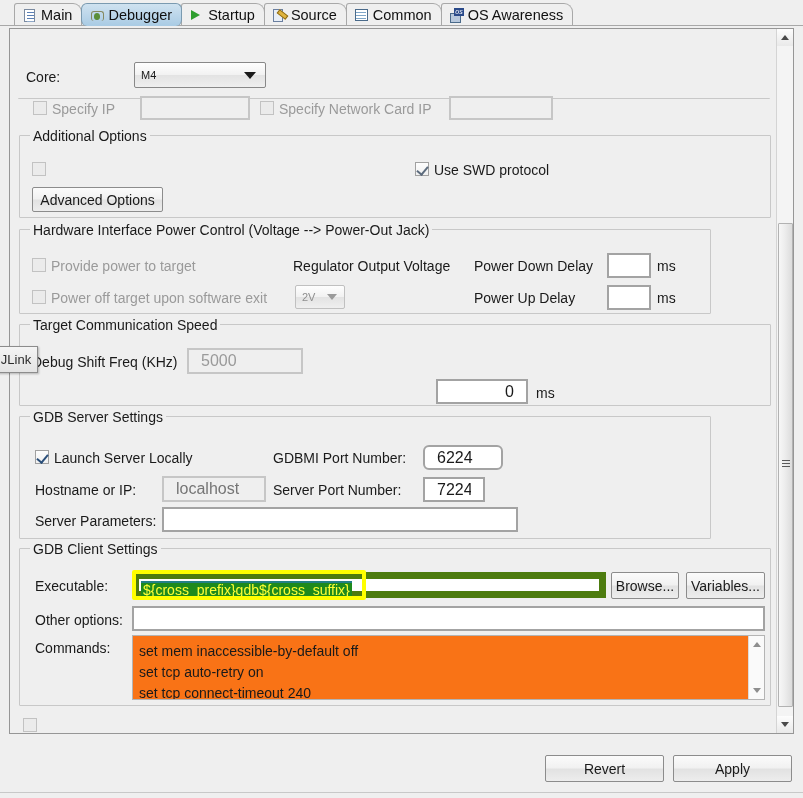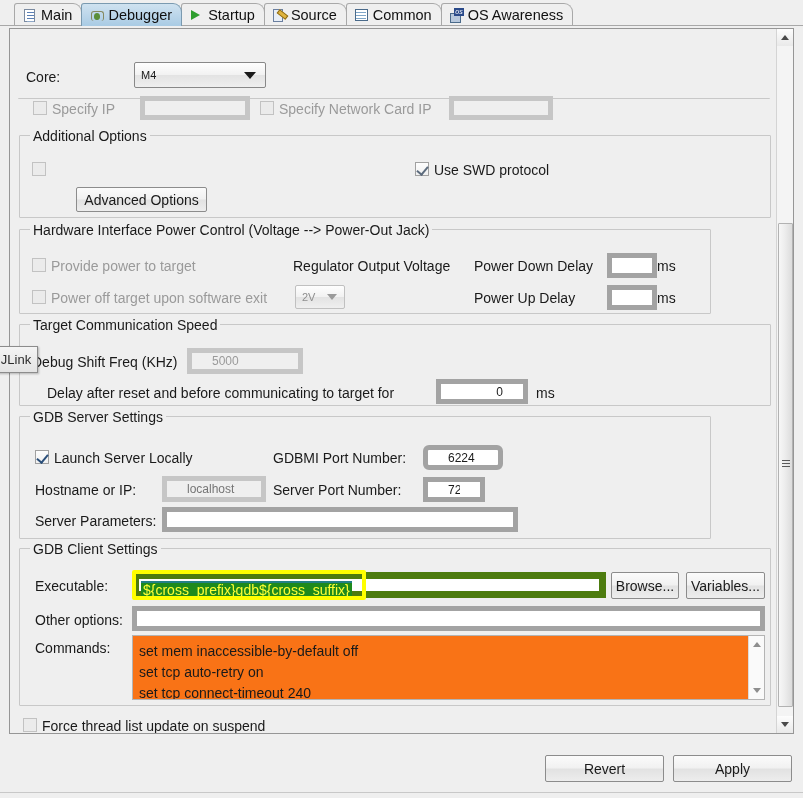--- a/index.html
+++ b/index.html
@@ -36,20 +36,21 @@
     font-size: 14.5px;
     color: #101010;
     white-space: nowrap;
   }
   .tab.active {
     background: #b9d4e8;
     background: linear-gradient(to bottom, #cfe2f0 0%, #a9cbe4 100%);
     border-color: #7a9ab0;
     z-index: 3;
     font-weight: normal;
+    border-radius: 6px;
   }
   .tab .ticon { width: 15px; height: 15px; position: relative; flex: 0 0 15px; }
   .tab-underline {
     position: absolute; left: 0; top: 25px; width: 803px; height: 1px;
     background: #a8a8a8;
   }
 
   
   .ico-doc {
     width: 11px; height: 13px; background: #fff; border: 1px solid #7a8aa0;
@@ -156,23 +157,23 @@
     position: absolute; top: -8px; left: 10px;
     background: #efefef; padding: 0 3px;
     font-size: 14px; color: #1a1a1a;
   }
   .lbl { position: absolute; font-size: 14px; color: #1a1a1a; white-space: nowrap; }
   .lbl.dim { color: #9a9a9a; }
 
   
   .inp {
     position: absolute; background: #ffffff;
-    border: 5px solid #a3a3a3;
-    font-family: "Liberation Sans", sans-serif; font-size: 12px;
-    color: #1a1a1a; padding: 0 20px; line-height: 1;
+    border: 2px solid #a3a3a3;
+    font-family: "Liberation Sans", sans-serif; font-size: 16px;
+    color: #1a1a1a; padding: 0 12px; line-height: 1;
     outline: none;
   }
   .inp.ro { background: #efefef; color: #9a9a9a; border-color: #c6c6c6; }
   .inp.ph { color: #a0a0a0; }
   .inp.right { text-align: right; }
 
   
   .cb {
     position: absolute; width: 14px; height: 14px;
     background: linear-gradient(to bottom,#fdfdfd,#f0f0f0);
@@ -330,21 +331,21 @@
     <div class="cb dis" style="left:250px; top:72px;"></div>
     <div class="lbl dim" style="left:269px; top:72px;">Specify Network Card IP</div>
     <input class="inp ro" readonly="" style="left: 439px; top: 67px; width: 104px; height: 24px;" value="">
 
     <div class="grp" style="left:9px; top:106px; width:752px; height:83px;">
       <span class="grp-title">Additional Options</span>
     </div>
     <div class="cb dis" style="left:22px; top:133px;"></div>
     <div class="cb chk grey" style="left:405px; top:133px;"></div>
     <div class="lbl" style="left:424px; top:133px;">Use SWD protocol</div>
-    <div class="btn" style="left:22px; top:158px; width:131px; height:25px;margin-left:44px;">Advanced Options</div>
+    <div class="btn" style="left:22px; top:158px; width:131px; height:25px;">Advanced Options</div>
 
     <div class="grp" style="left:9px; top:200px; width:692px; height:85px;">
       <span class="grp-title">Hardware Interface Power Control (Voltage --&gt; Power-Out Jack)</span>
     </div>
     <div class="cb dis" style="left:22px; top:229px;"></div>
     <div class="lbl dim" style="left:41px; top:229px;">Provide power to target</div>
     <div class="cb dis" style="left:22px; top:261px;"></div>
     <div class="lbl dim" style="left:41px; top:261px;">Power off target upon software exit</div>
 
     <div class="lbl" style="left:283px; top:229px;">Regulator Output Voltage</div>
@@ -359,21 +360,20 @@
 
     <div class="lbl" style="left:464px; top:261px;">Power Up Delay</div>
     <input class="inp" style="left: 597px; top: 256px; width: 44px; height: 25px;" value="">
     <div class="lbl" style="left:647px; top:261px;">ms</div>
 
     <div class="grp" style="left:9px; top:295px; width:752px; height:82px;">
       <span class="grp-title">Target Communication Speed</span>
     </div>
     <div class="lbl" style="left:22px; top:325px;">Debug Shift Freq (KHz)</div>
     <input class="inp ro" readonly="" style="left: 177px; top: 319px; width: 116px; height: 26px;" value="5000">
-    <div class="lbl" style="left:37px; top:356px;">Delay after reset and before communicating to target for</div>
     <input class="inp right" style="left: 426px; top: 350px; width: 92px; height: 25px;" value="0">
     <div class="lbl" style="left:526px; top:356px;">ms</div>
 
     <div class="grp" style="left:9px; top:387px; width:692px; height:123px;">
       <span class="grp-title">GDB Server Settings</span>
     </div>
     <div class="cb chk" style="left:25px; top:421px;"></div>
     <div class="lbl" style="left:44px; top:421px;">Launch Server Locally</div>
     <div class="lbl" style="left:263px; top:421px;">GDBMI Port Number:</div>
     <input class="inp" style="left: 413px; top: 416px; width: 80px; height: 25px; border-radius: 6px;" value="6224">
@@ -410,21 +410,20 @@
         <div class="a up">
             <i></i>
           </div>
         <div class="a dn">
             <i></i>
           </div>
       </div>
     </div>
 
     <div class="cb dis" style="left:13px; top:689px;"></div>
-    <div class="lbl" style="left:32px; top:689px;">Force thread list update on suspend</div>
 
   </div>
 
   <div class="vscroll">
     <div class="vs-arrow up">
         <i></i>
       </div>
     <div class="vs-thumb">
       <div class="vs-grip">
         <span></span>

